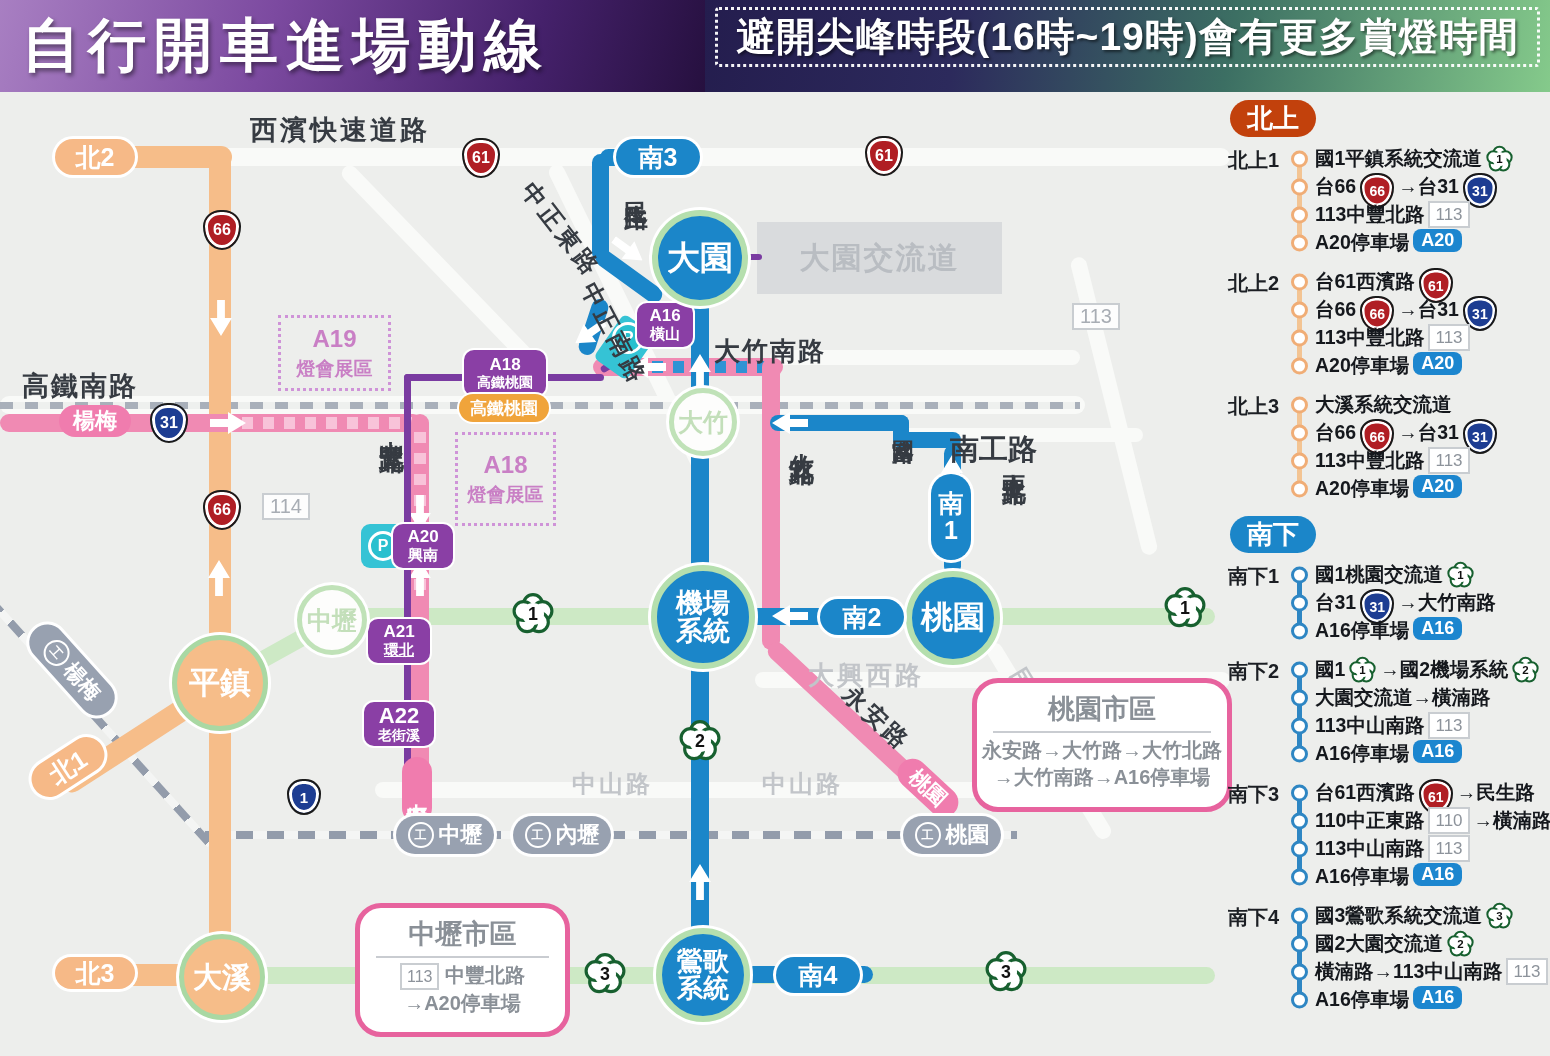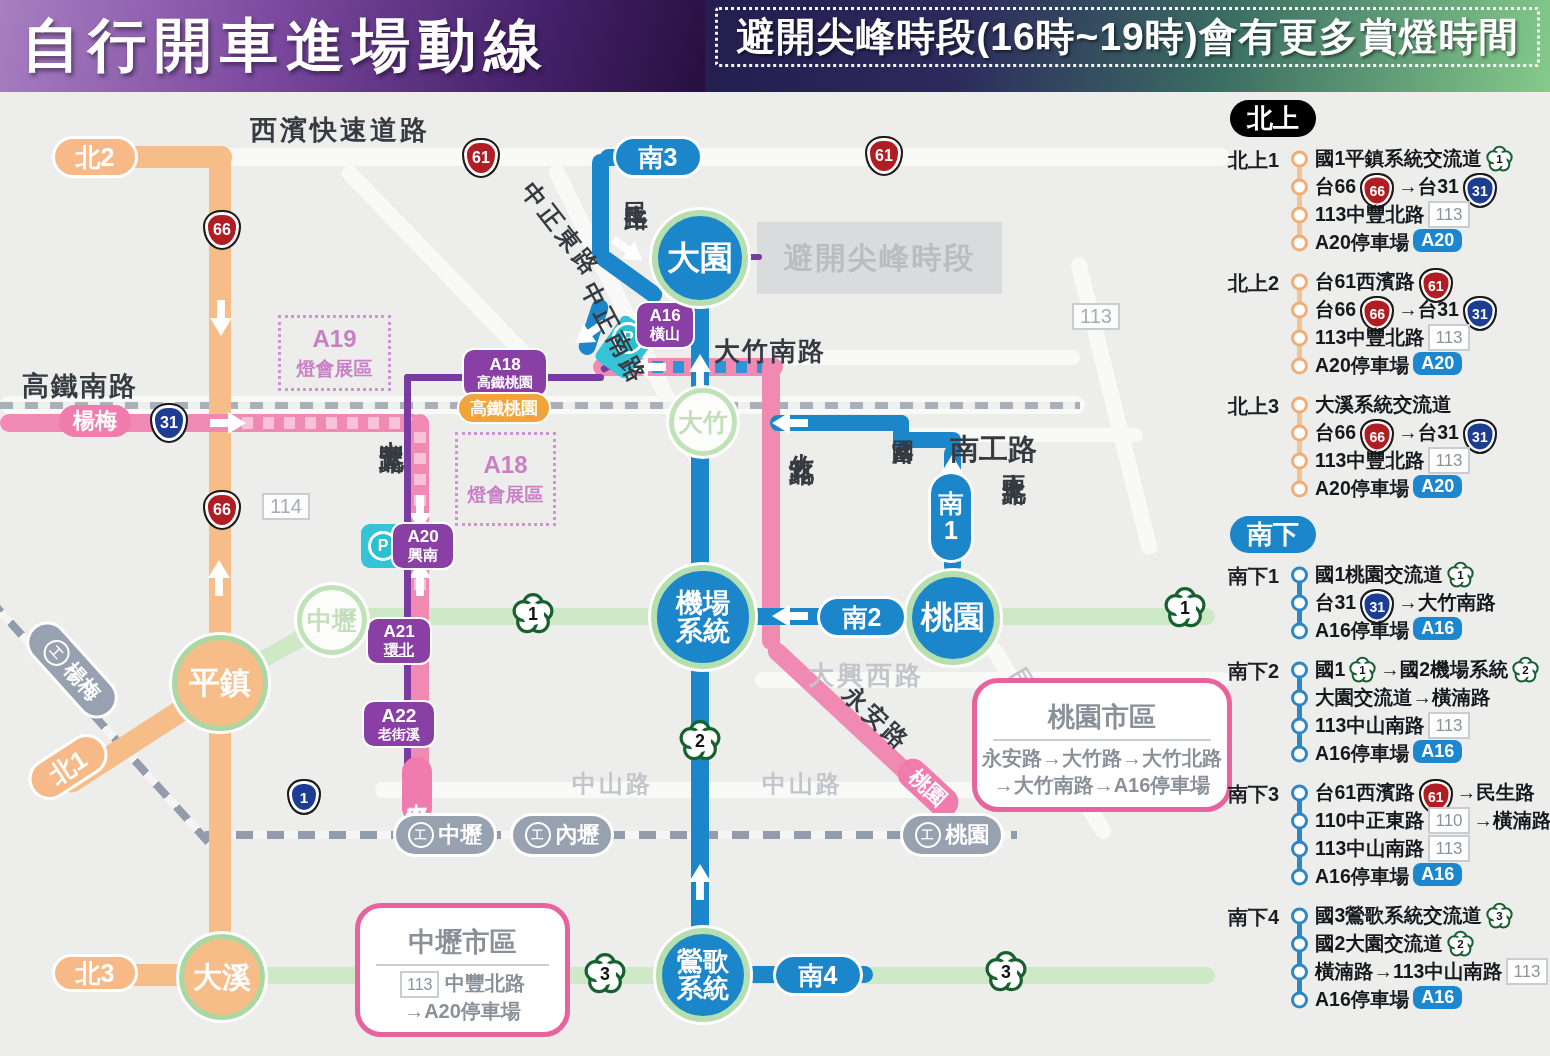--- a/index.html
+++ b/index.html
@@ -53,35 +53,35 @@
     display:flex;flex-direction:column;align-items:center;justify-content:center;line-height:1.1;box-shadow:0 0 0 2px #fff;}
   .obadge{position:absolute;background:#f0a43b;color:#fff;font-weight:bold;border-radius:14px;
     display:flex;align-items:center;justify-content:center;box-shadow:0 0 0 2px #fff;}
   .vtext{writing-mode:vertical-rl;letter-spacing:3px;}
   .lbl{position:absolute;color:#363b42;font-weight:bold;white-space:nowrap;}
   .glbl{position:absolute;color:#c2c5c9;font-weight:bold;white-space:nowrap;}
   .roadnum{position:absolute;background:#fdfdfd;border:2px solid #c9cdd1;color:#a8adb4;padding:0 6px;font-size:20px;white-space:nowrap;}
   .expobox{position:absolute;border:3px dotted #cf93d8;color:#c97fc5;text-align:center;
     display:flex;flex-direction:column;align-items:center;justify-content:center;gap:3px;font-weight:bold;}
   .cityb{position:absolute;background:#fff;border:5px solid #e7639e;border-radius:26px;text-align:center;color:#8a9097;}
-  .cityb .t{font-size:27px;font-weight:bold;margin-top:16px;}
+  .cityb .t{font-size:27px;font-weight:bold;margin-top:8px;}
   .cityb hr{border:none;border-top:2px solid #c9ccd1;margin:4px 16px;}
   .cityb .l{font-size:20px;font-weight:bold;line-height:1.35;}
   .trapill{position:absolute;background:#98a1b0;border-radius:20px;display:flex;align-items:center;justify-content:center;
     gap:5px;color:#fff;font-weight:bold;box-shadow:0 0 0 3px #fff;}
   .tralogo{width:22px;height:22px;border-radius:50%;border:2.5px solid #fff;display:flex;align-items:center;justify-content:center;
     font-size:12px;color:#fff;flex:none;}
   .pcircle{position:absolute;background:#29c0cf;border:3px solid #fff;border-radius:50%;color:#fff;font-weight:bold;
     display:flex;align-items:center;justify-content:center;}
   .teal{position:absolute;background:#35c3d5;}
   .plumslot{position:absolute;}
   
   #sidebar{position:absolute;left:1228px;top:98px;width:322px;}
   .sec-pill{display:inline-block;padding:1px 17px;border-radius:19px;color:#fff;font-weight:bold;font-size:26px;margin:2px 0 8px 2px;}
-  .sec-pill.north{background:#000000;font-family:Liberation Serif, serif;}
+  .sec-pill.north{background:#c2410c;font-family:Liberation Serif, serif;}
   .sec-pill.south{background:#1b86c9;}
   .route{display:flex;align-items:flex-start;margin-bottom:11px;}
   .route-label{width:62px;font-size:20px;font-weight:bold;color:#1c1f24;padding-top:2px;flex:none;}
   .steps{position:relative;padding-left:25px;}
   .steps::before{content:"";position:absolute;left:7px;top:12px;bottom:12px;width:5px;border-radius:3px;}
   .steps.north::before{background:#f3c493;}
   .steps.south::before{background:#2e86c3;}
   .step{position:relative;display:flex;align-items:flex-start;gap:4px;font-size:19.5px;color:#15181d;height:28px;white-space:nowrap;font-weight:bold;}
   .step::before{content:"";position:absolute;left:-24px;top:50%;transform:translateY(-50%);width:11px;height:11px;
     border-radius:50%;background:#fff;}
@@ -118,21 +118,21 @@
     <div class="road" style="left:458px;top:218px;width:340px;height:16px;transform:rotate(64deg);"></div>
     <div class="road" style="left:0px;top:304px;width:1085px;height:18px;"></div>
     <div class="road" style="left:770px;top:258px;width:310px;height:15px;"></div>
     <div class="road" style="left:961px;top:306px;width:306px;height:16px;transform:rotate(76deg);"></div>
     <div class="road" style="left:893px;top:336px;width:250px;height:14px;"></div>
     <div class="road" style="left:755px;top:580px;width:475px;height:16px;"></div>
     <div class="road" style="left:375px;top:690px;width:855px;height:16px;"></div>
     <div class="road" style="left:936px;top:641px;width:226px;height:16px;transform:rotate(59deg);"></div>
 
     <div class="abs" style="left:757px;top:130px;width:245px;height:72px;background:#d9dbdd;display:flex;align-items:center;justify-content:center;">
-      <span style="color:#b9bdc2;font-size:30px;font-weight:bold;letter-spacing:2px;">避開尖峰時段</span>
+      <span style="color:#b9bdc2;font-size:30px;font-weight:bold;letter-spacing:2px;">大園交流道</span>
     </div>
 
     <div class="groad" style="left:320px;top:516px;width:895px;height:17px;"></div>
     <div class="groad" style="left:219px;top:550px;width:120px;height:17px;transform:rotate(-29deg);"></div>
     <div class="groad" style="left:225px;top:875px;width:990px;height:17px;"></div>
 
     <div class="hsr" style="left:0px;top:310px;width:1080px;"></div>
     <div class="rail" style="left:-65px;top:626px;width:330px;height:8px;transform:rotate(48deg);"></div>
     <div class="rail" style="left:205px;top:739px;width:812px;height:8px;"></div>
 
@@ -201,21 +201,21 @@
       </div>
     <div class="mbadge" style="left:393px;top:432px;width:60px;height:44px;">
       <span style="font-size:17px;">A20</span>
       <span style="font-size:15px;">興南</span>
       </div>
     <div class="mbadge" style="left:368px;top:527px;width:62px;height:44px;">
       <span style="font-size:17px;">A21</span>
       <span style="font-size:15px;text-decoration:underline;">環北</span>
       </div>
     <div class="mbadge" style="left:364px;top:610px;width:70px;height:44px;">
-      <span style="font-size:19px;">A22</span>
+      <span style="font-size:22px;">A22</span>
       <span style="font-size:14px;">老街溪</span>
       </div>
     <div class="obadge" style="left:459px;top:302px;width:90px;height:28px;">
       <span style="font-size:17px;">高鐵桃園</span>
       </div>
 
     <div class="expobox" style="left:278px;top:223px;width:107px;height:70px;">
       <span style="font-size:24px;">A19</span>
       <span style="font-size:19px;">燈會展區</span>
       </div>

